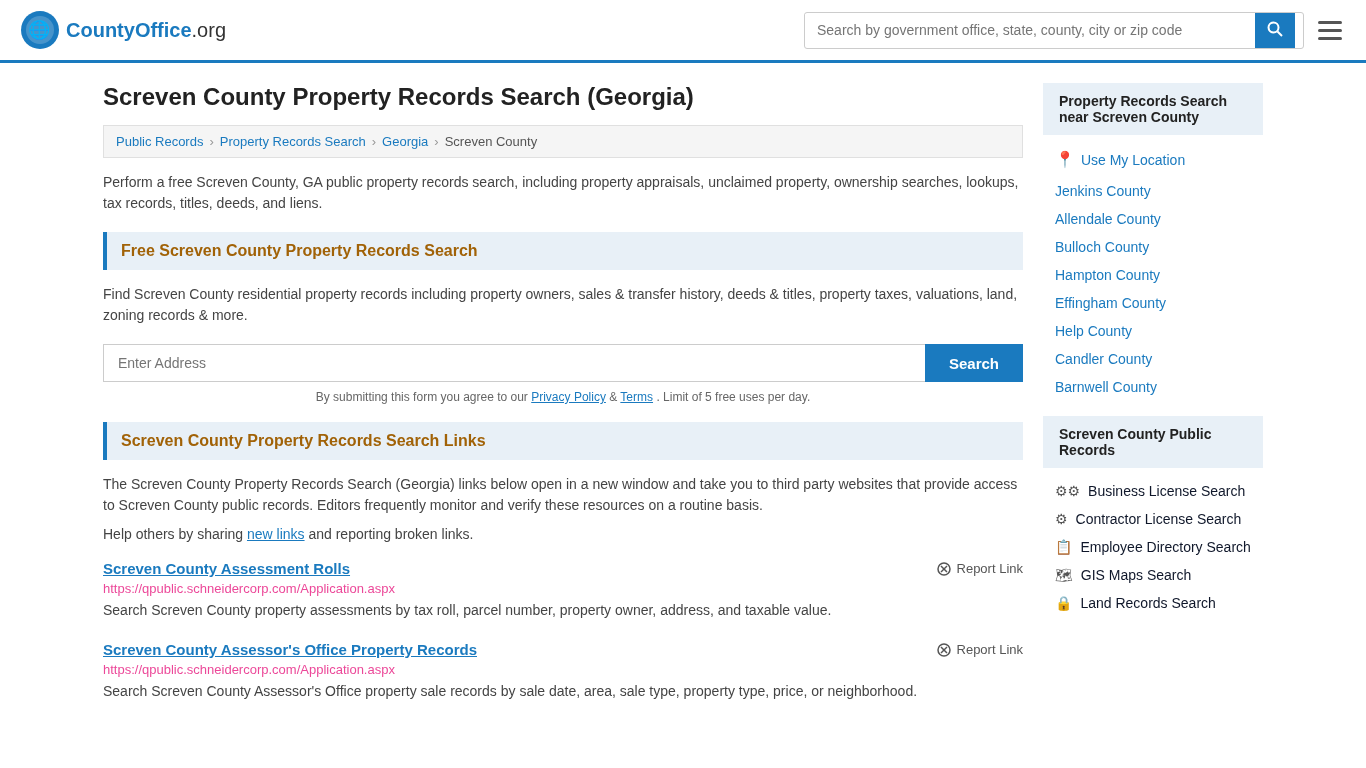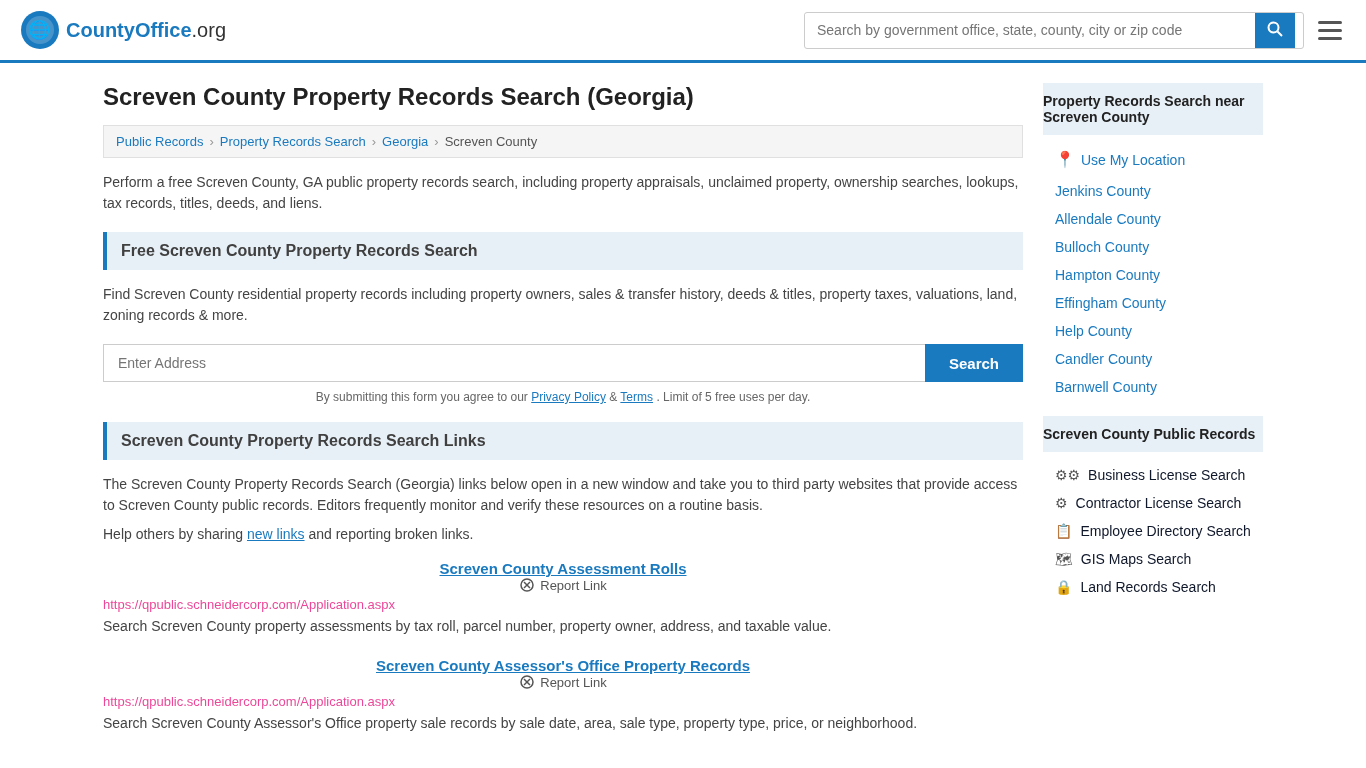--- a/index.html
+++ b/index.html
@@ -129,21 +129,21 @@
       margin-bottom: 18px;
     }
 
     
     .section-header {
       background: #e8f0f7;
       border-left: 4px solid #1a7abf;
       padding: 10px 14px;
       font-size: 16px;
       font-weight: bold;
-      color: #404040;
+      color: #a16207;
       margin-bottom: 14px;
     }
 
     
     .address-search {
       display: flex;
       margin-bottom: 8px;
     }
     .address-search input {
       flex: 1;
@@ -193,21 +193,20 @@
 
     
     .record-item {
       margin-bottom: 20px;
     }
     .record-item-header {
       display: flex;
       justify-content: space-between;
       align-items: center;
       margin-bottom: 4px;
-      flex-direction: column;
     }
     .record-item-title {
       font-size: 15px;
       font-weight: bold;
       color: #1a7abf;
       text-decoration: underline;
       cursor: pointer;
     }
     .report-link {
       display: flex;
@@ -224,21 +223,21 @@
     }
     .record-desc {
       font-size: 14px;
       color: #444;
       line-height: 1.5;
     }
 
     
     .sidebar-section-title {
       background: #e8f0f7;
-      padding: 10px 0;
+      padding: 10px 16px;
       font-size: 14px;
       font-weight: bold;
       color: #222;
       margin-bottom: 10px;
     }
     .sidebar-item {
       padding: 5px 12px;
       font-size: 14px;
       margin-bottom: 2px;
     }

